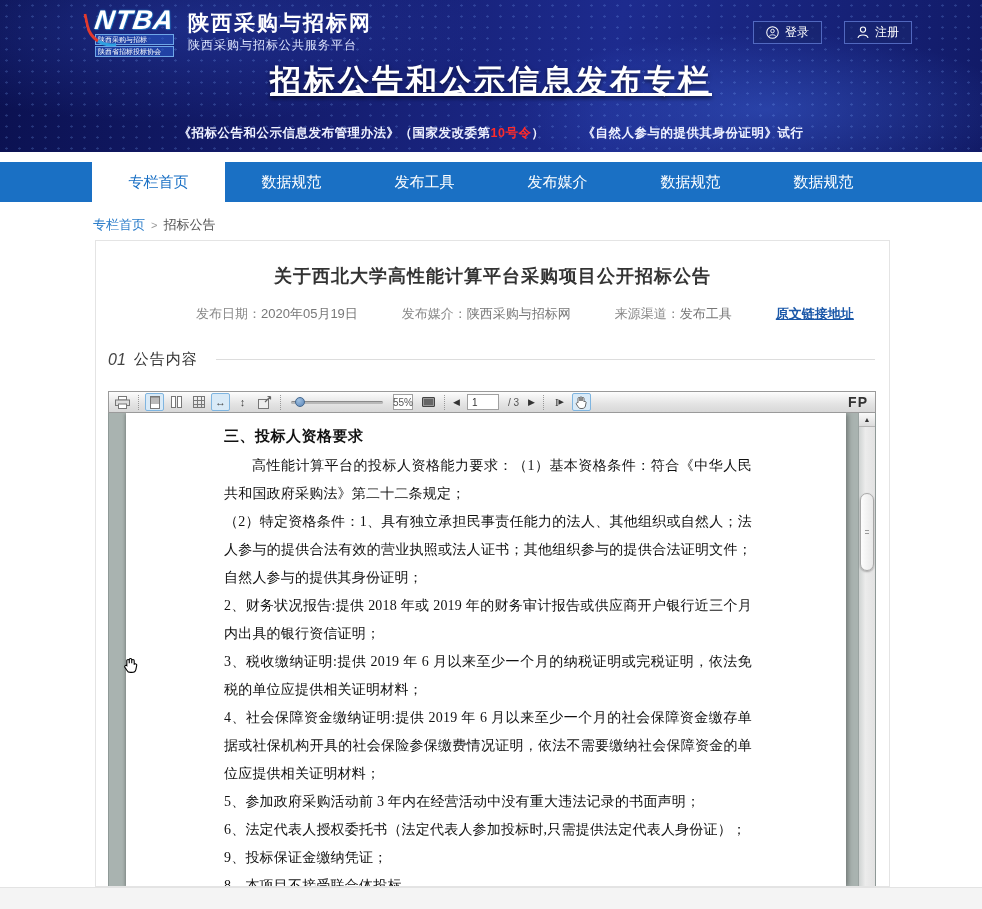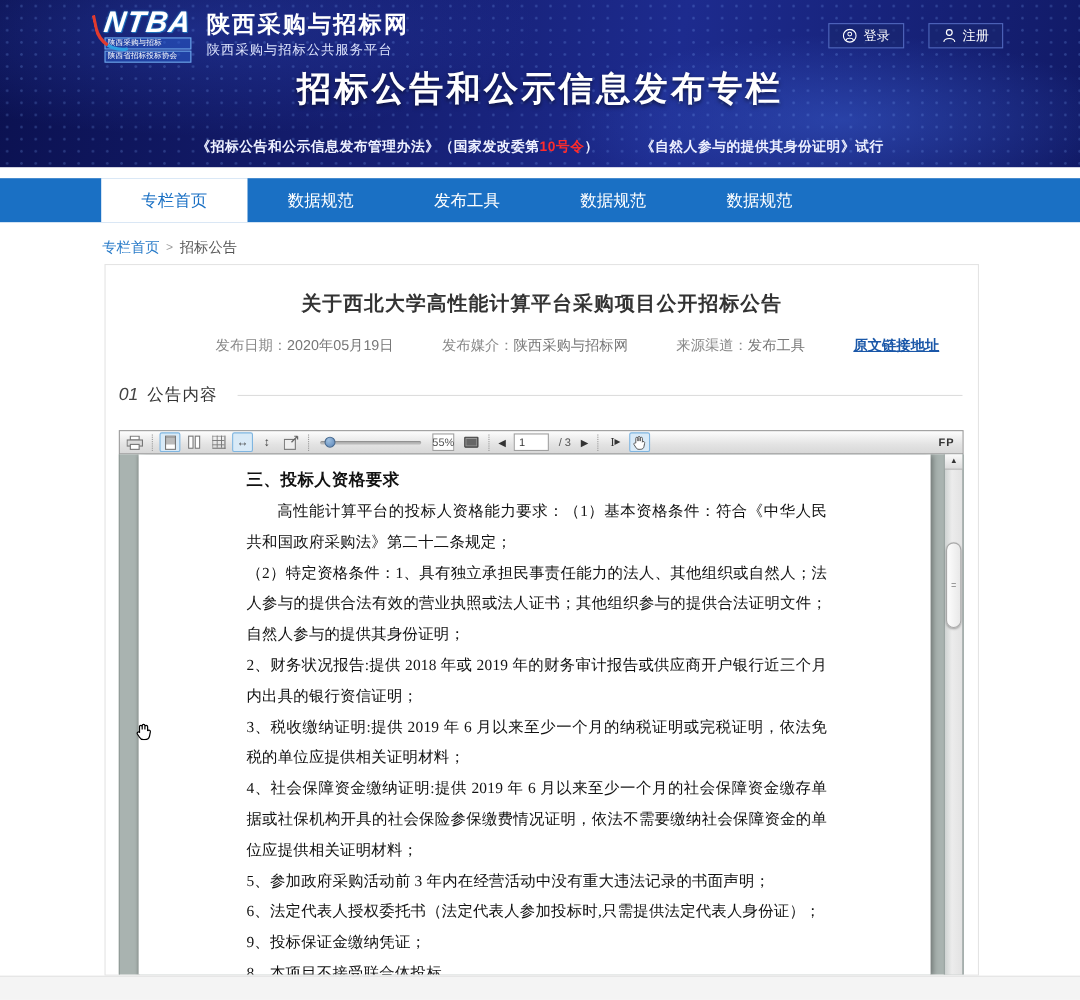--- a/index.html
+++ b/index.html
@@ -25,21 +25,21 @@
   .logo-tag { font-size:7px; color:#fff; background:rgba(40,90,200,.55); border:1px solid #6fa7e8;
     padding:0 2px; line-height:9px; white-space:nowrap; }
   .site-names { display:flex; flex-direction:column; justify-content:center; }
   .site-name { font-size:21px; font-weight:bold; color:#fff; letter-spacing:2px; line-height:25px; }
   .site-sub { font-size:12px; color:#dfe6ff; letter-spacing:1px; margin-top:2px; }
   .auth { margin-left:auto; display:flex; gap:22px; }
   .auth-btn { display:flex; align-items:center; gap:6px; height:23px; padding:0 12px;
     background:rgba(25,38,110,.65); border:1px solid rgba(130,160,255,.55); color:#fff; font-size:12px; cursor:pointer; }
   .auth-btn svg { display:block; }
   .banner-title { position:absolute; left:0; top:60px; width:982px; text-align:center;
-    font-size:31px; font-weight:bold; color:#fff; letter-spacing:3px; text-shadow:0 2px 4px rgba(0,0,0,.55); }
+    font-size:31px; font-weight:bold; color:#fff; letter-spacing:3px; text-shadow:0 2px 4px rgba(0,0,0,.55);text-decoration:underline; }
   .banner-notice { position:absolute; left:0; top:125px; width:982px; text-align:center;
     font-size:12.5px; font-weight:bold; color:#eef1ff; letter-spacing:.5px; }
   .banner-notice .red { color:#ff2b2b; }
   .banner-notice .gap { display:inline-block; width:38px; }
 
   
   .nav { position:absolute; left:0; top:162px; width:982px; height:40px; background:#1a70c4; display:flex; padding-left:92px; }
   .tab { width:133px; height:40px; display:flex; align-items:center; justify-content:center;
     color:#fff; font-size:15px; cursor:pointer; }
   .tab.active { background:#fff; color:#1a70c4; }
@@ -87,21 +87,21 @@
     border-top:1px solid #8a8a8a; border-radius:2px; }
   .slider-handle { position:absolute; left:4px; top:3px; width:10px; height:10px; border-radius:50%;
     background:radial-gradient(circle at 35% 30%, #9fc0e0, #5b85b8); border:1px solid #44688f; cursor:grab; }
   .zoom-box { width:20px; height:16px; background:#fff; border:1px solid #a0a0a0; font-size:10px;
     color:#555; display:flex; align-items:center; justify-content:center; margin:0 3px; }
   .page-input { width:32px; height:16px; background:#fff; border:1px solid #a0a0a0; font-size:10px;
     color:#333; padding-left:4px; display:flex; align-items:center; margin:0 2px; }
   .page-total { font-size:10px; color:#555; margin:0 4px; }
   .nav-arrow { font-size:9px; color:#333; cursor:pointer; padding:0 2px; }
   .ibeam { font-size:11px; color:#333; font-family:"Liberation Serif", serif; }
-  .fp-brand { margin-left:auto; font-size:10px; font-weight:bold; color:#333; letter-spacing:1px; padding-right:3px; }
+  .fp-brand { margin-left:auto; font-size:14px; font-weight:bold; color:#333; letter-spacing:1px; padding-right:3px; }
 
   .doc-area { position:relative; height:585px; background:#a9b3b0; overflow:hidden;
     border-left:1px solid #8f9997; border-right:1px solid #8f9997; }
   .doc-page { position:absolute; left:17px; top:0; width:720px; height:475px; background:#fff;
     box-shadow:3px 0 5px -1px rgba(0,0,0,.35), -2px 0 3px -1px rgba(0,0,0,.25);
     padding:14px 94px 0 98px; font-family:"Liberation Serif", serif; color:#111; }
   .doc-heading { font-size:15px; font-weight:bold; margin-bottom:6px; letter-spacing:.5px; }
   .doc-page p { font-size:14px; line-height:28px; text-align:justify; letter-spacing:.2px; }
   .doc-page p.indent { text-indent:2em; }
   .scrollbar { position:absolute; right:0; top:0; width:17px; height:475px;
@@ -168,20 +168,23 @@
   <div class="tab active">
       <span>专栏首页</span>
     </div>
   <div class="tab">
       <span>数据规范</span>
     </div>
   <div class="tab">
       <span>发布工具</span>
     </div>
   <div class="tab">
+      <span>发布媒介</span>
+    </div>
+  <div class="tab">
       <span>数据规范</span>
     </div>
   <div class="tab">
       <span>数据规范</span>
     </div>
 </div>
 
 <div class="crumbs">
   <span class="crumb-link">专栏首页</span>
   <span class="crumb-sep">&gt;</span>

